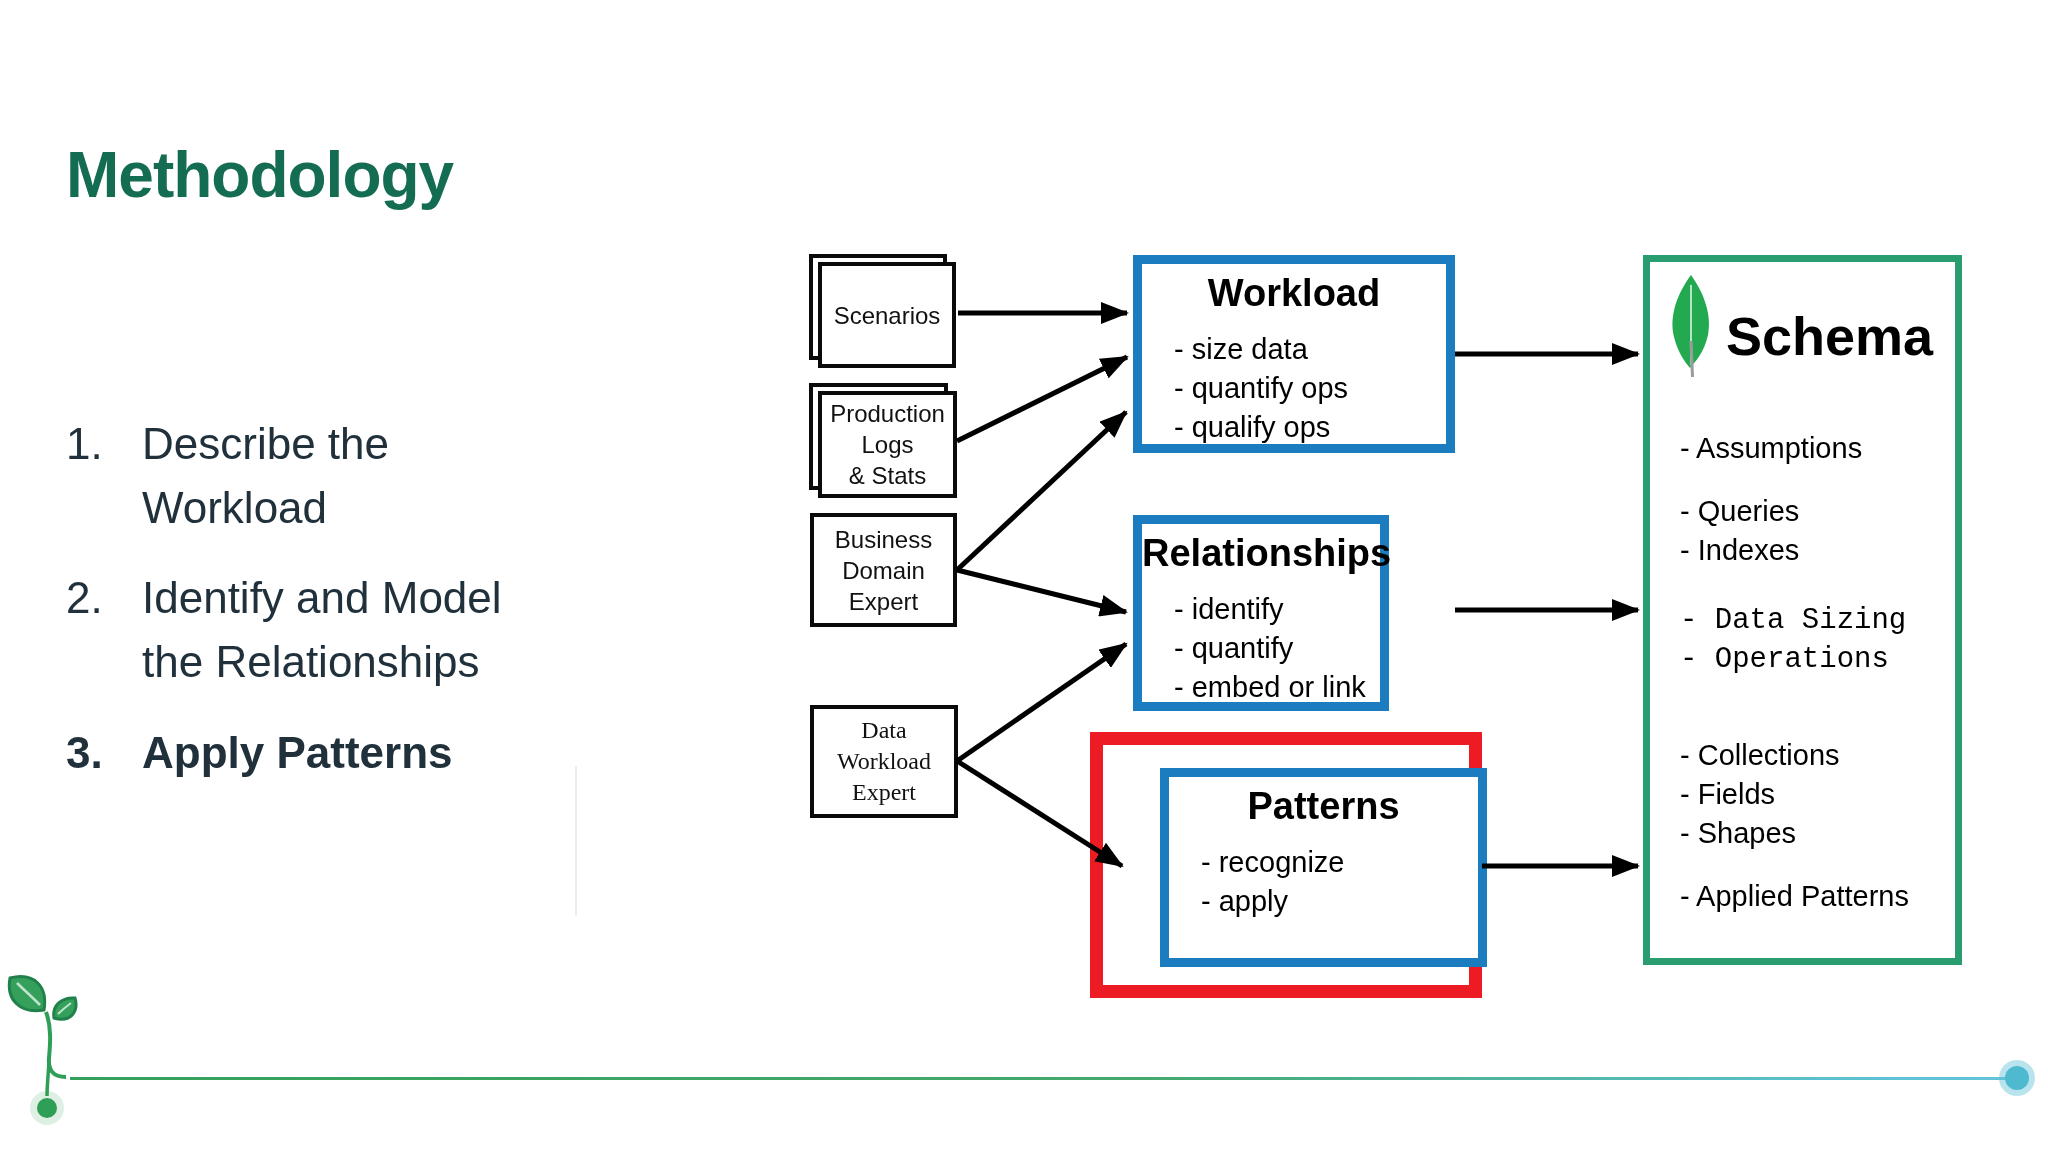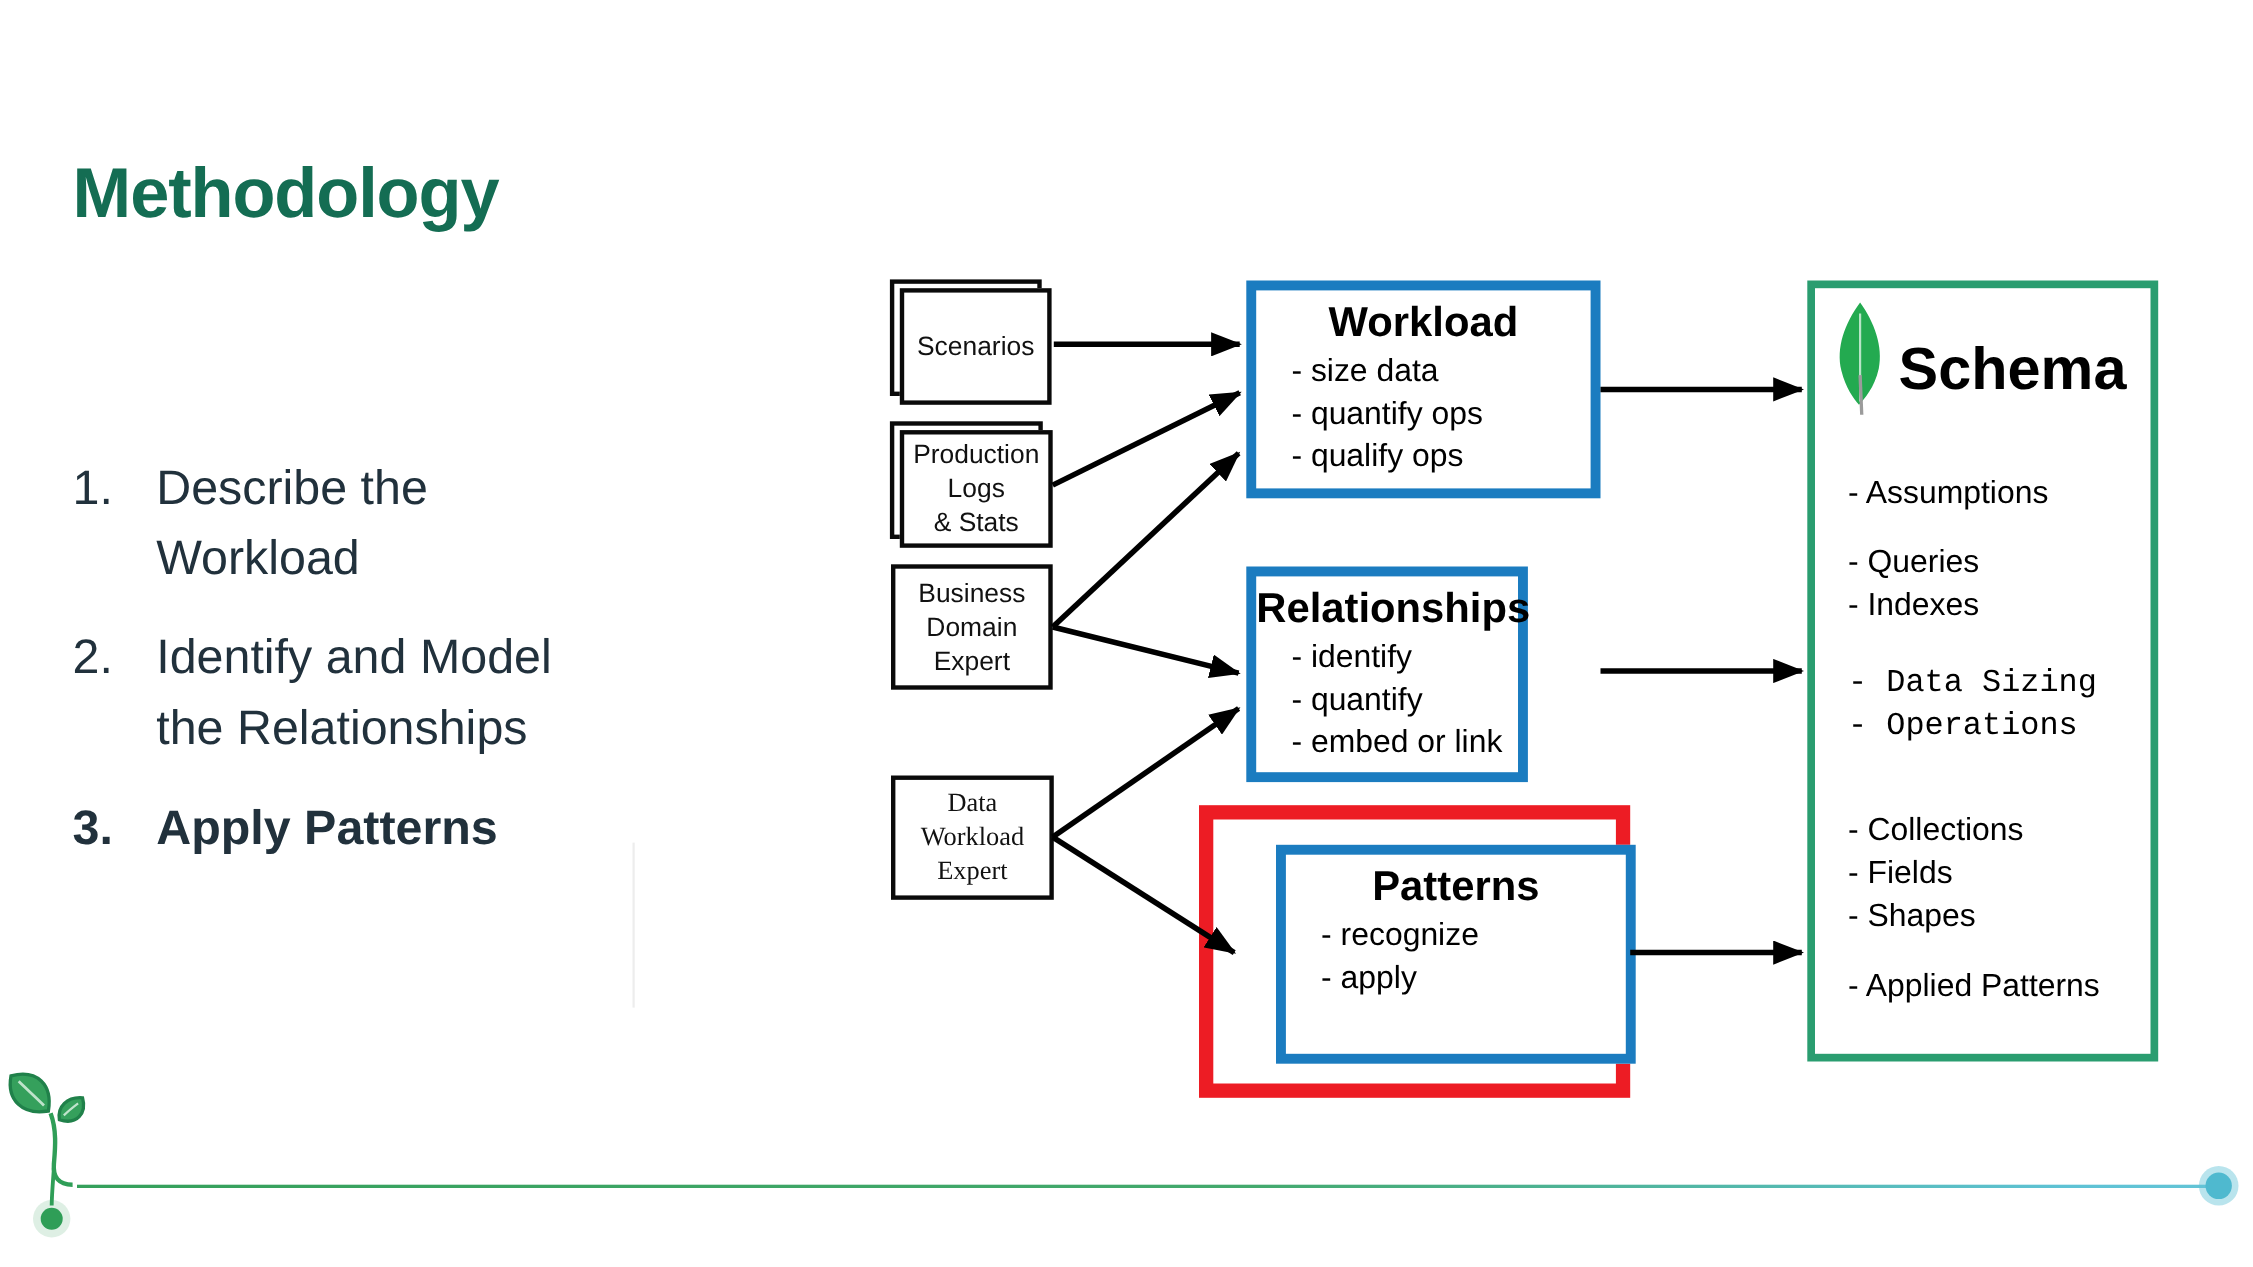--- a/index.html
+++ b/index.html
@@ -39,21 +39,21 @@
   .box-datamodeling{ left:810px; top:705px; width:148px; height:113px;font-family:Liberation Serif, serif; }
   
   .box-blue {
     position:absolute; background:#ffffff; border:9px solid #1b7cc0; color:#000;
   }
   .box-workload      { left:1133px; top:255px; width:322px; height:198px; }
   .box-relationships { left:1133px; top:515px; width:256px; height:196px; }
   .patterns-frame    { position:absolute; left:1090px; top:732px; width:392px; height:266px; border:13px solid #ed1c24; background:transparent; }
   .box-patterns      { left:1160px; top:768px; width:327px; height:199px; }
   .box-blue .box-title { margin-top:6px; text-align:center; font-size:38px; font-weight:700; line-height:46px; }
-  .box-blue .box-items { margin-top:2px; padding-left:32px; font-size:29px; line-height:39px; }
+  .box-blue .box-items { margin-top:14px; padding-left:32px; font-size:29px; line-height:39px; }
   
   .box-schema {
     position:absolute; left:1643px; top:255px; width:319px; height:710px;
     background:#ffffff; border:7px solid #2a9d70; color:#000;
   }
   .schema-title { position:absolute; left:76px; top:44px; font-size:54px; font-weight:700; line-height:60px; }
   .leaf { position:absolute; left:17px; top:11px; }
   .schema-items { position:absolute; left:30px; top:145px; font-size:29px; line-height:39px; }
   .schema-group-1 { margin-bottom:24px;margin-top:22px; }
   .schema-group-2 { margin-bottom:31px; }

